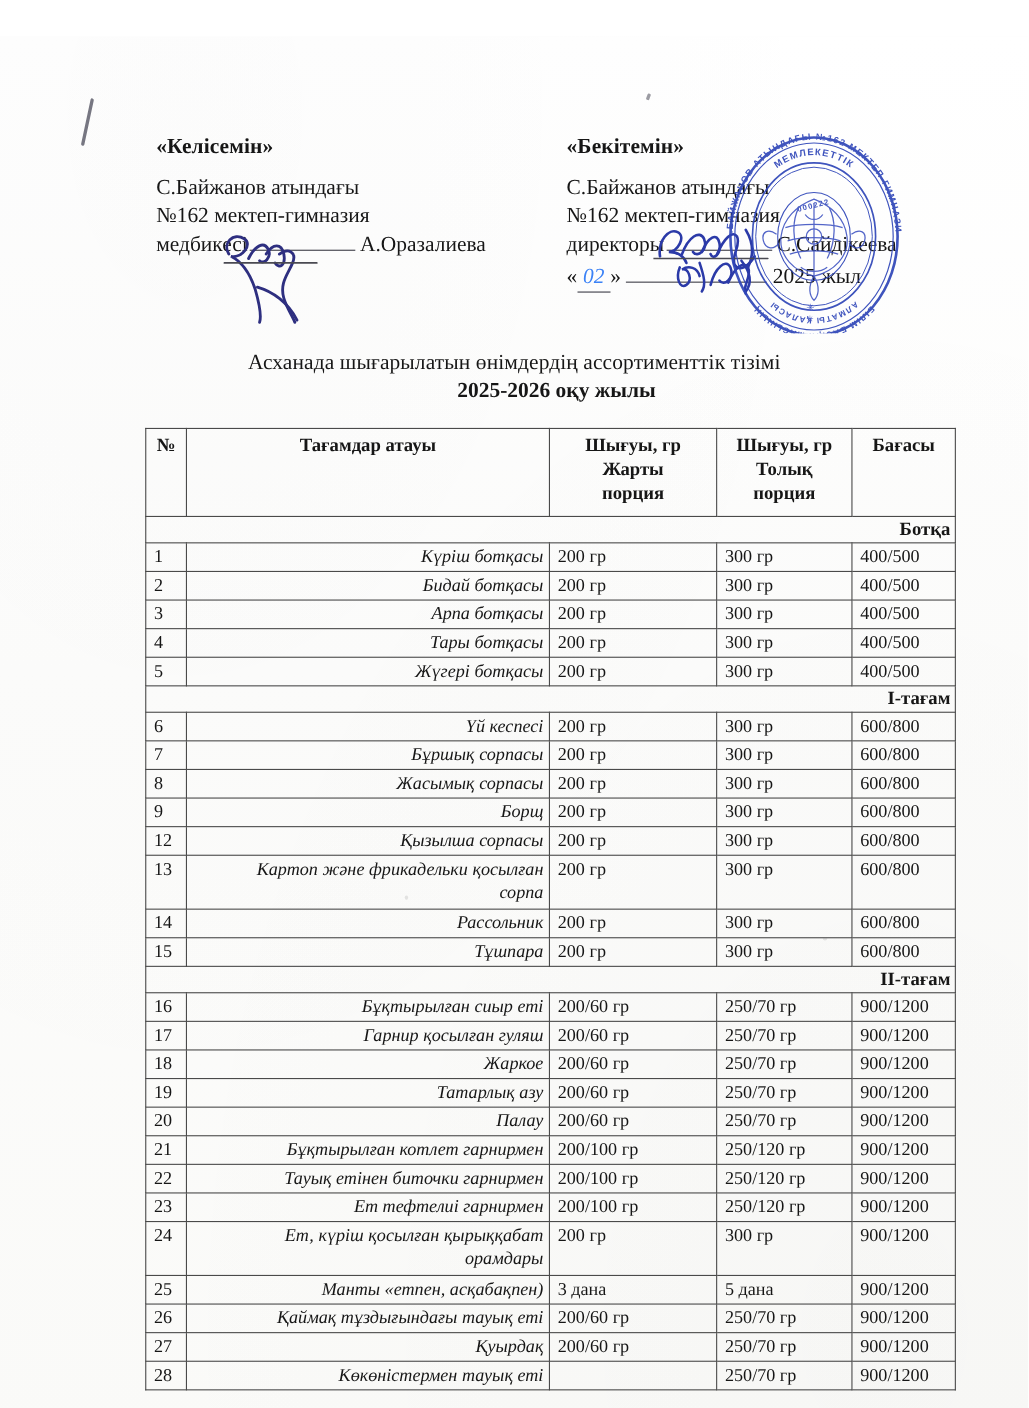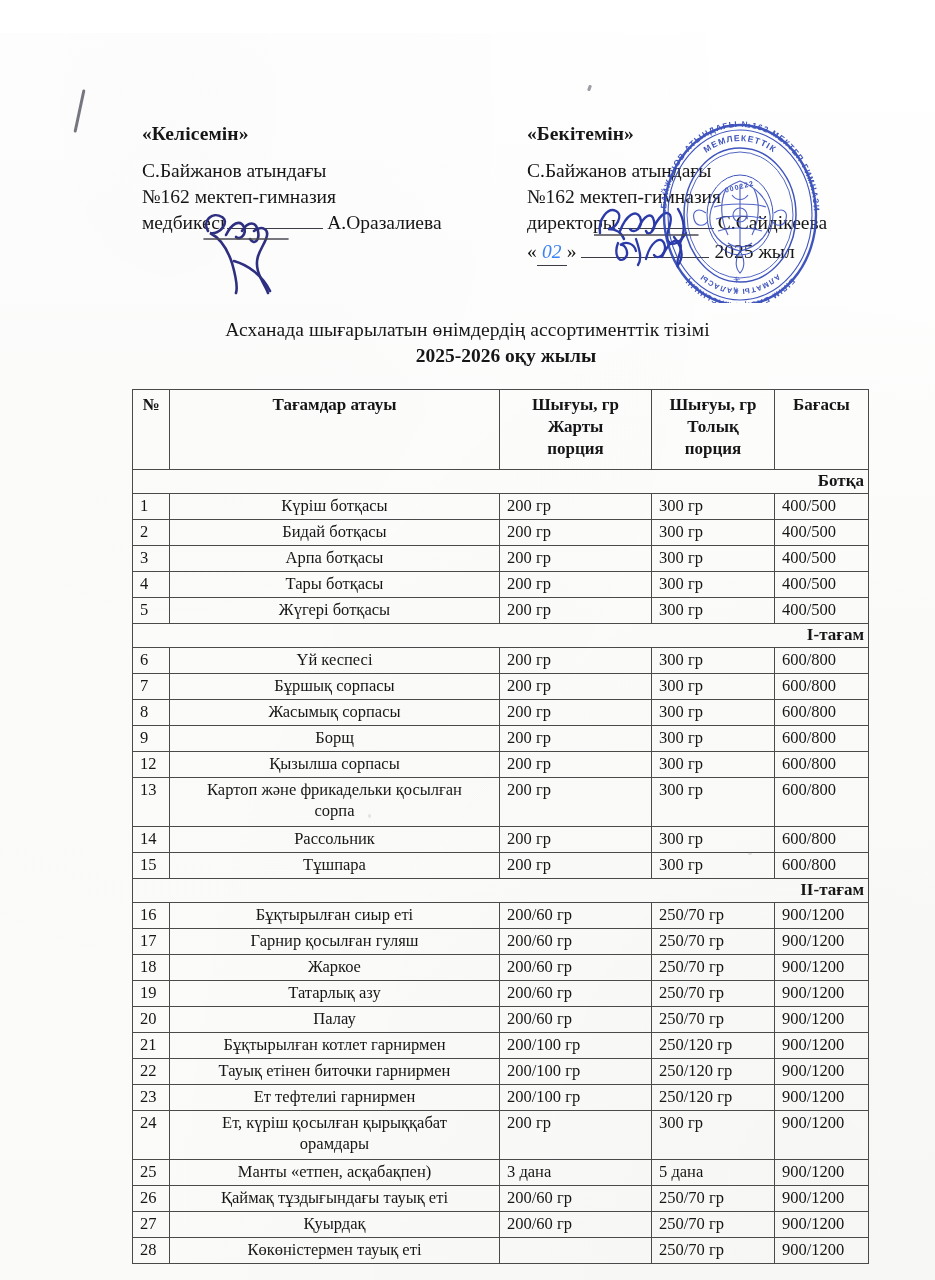--- a/index.html
+++ b/index.html
@@ -62,21 +62,21 @@
     top: 88px;
     width: 935px;
     height: 160px;
   }
   .appr-block {
     position: absolute;
     font-size: 19.5px;
     line-height: 26px;
   }
   .appr-left  { left: 142px; width: 400px; }
-  .appr-right { left: 527px; width: 400px; }
+  .appr-right { left: 515px; width: 400px; }
   .appr-title {
     font-weight: bold;
     font-size: 19.5px;
     margin: 0 0 11px 0;
     letter-spacing: .1px;
   }
   .appr-line { white-space: nowrap; }
   .sig-row {
     position: relative;
     white-space: nowrap;
@@ -184,21 +184,21 @@
     height: 74px;
     font-size: 17px;
     line-height: 22px;
     padding-top: 4px;
   }
   table.menu thead th.h-no { font-size: 17px; }
   table.menu td.cell-no {
     text-align: left;
     padding-left: 7px;
   }
-  table.menu td.cell-name { text-align: center; }
+  table.menu td.cell-name { text-align: right; font-style: italic; }
   table.menu td.cell-half,
   table.menu td.cell-full,
   table.menu td.cell-price { text-align: left; padding-left: 7px; }
 
   tr.section td {
     text-align: right;
     font-weight: bold;
     font-size: 17px;
     height: 23px;
     padding: 0 4px;

